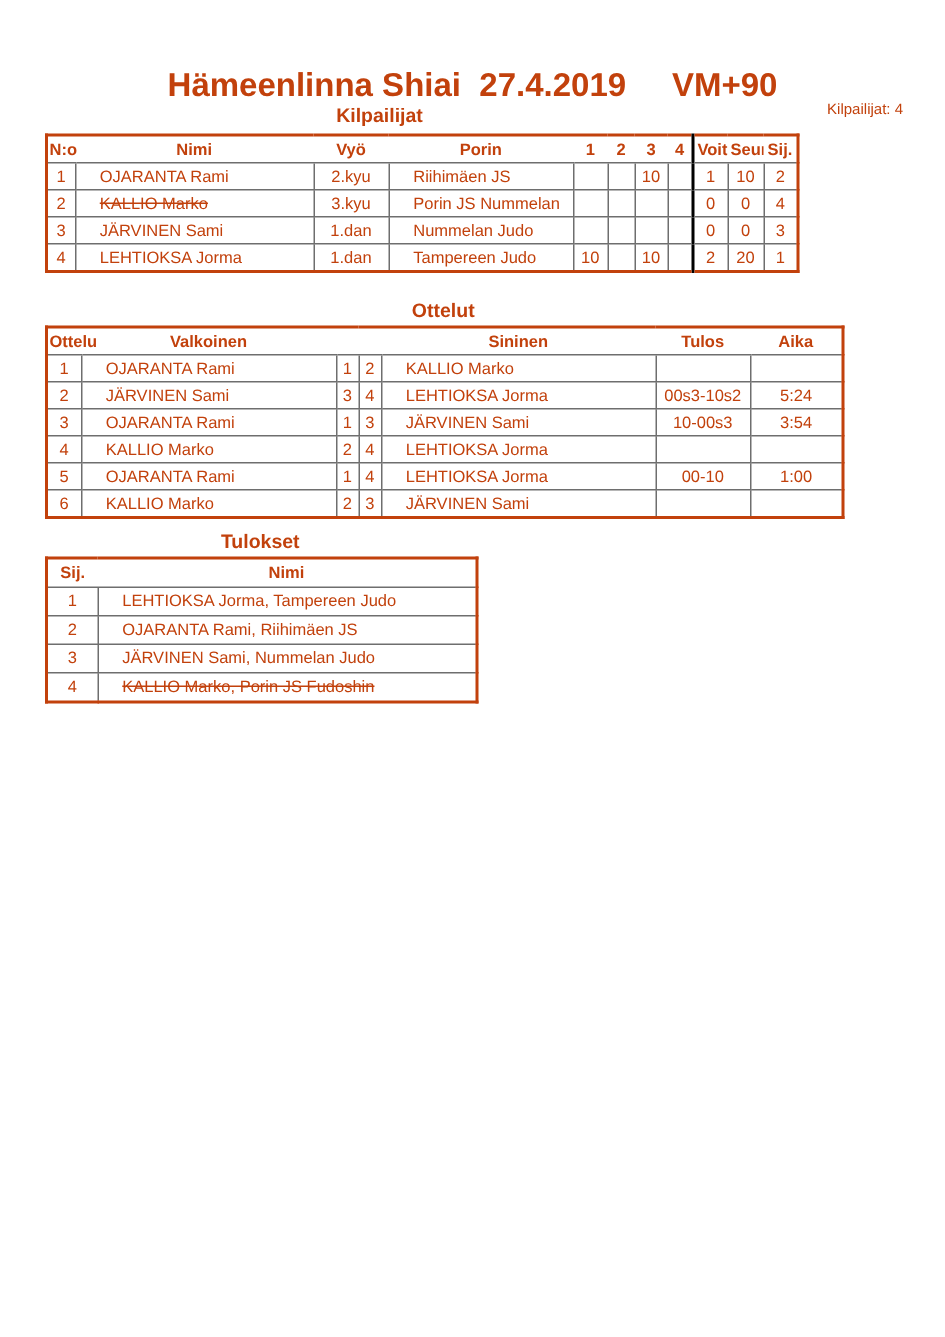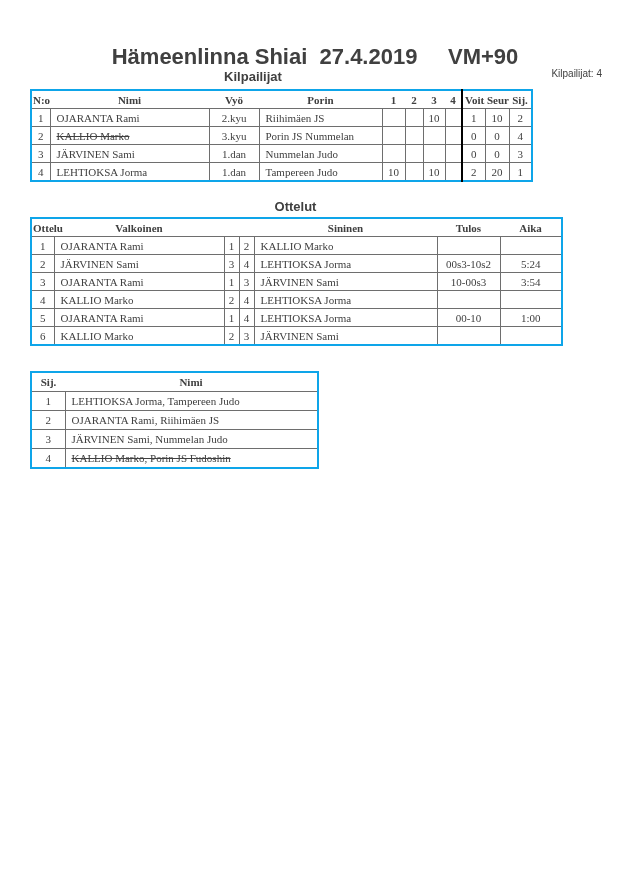--- a/index.html
+++ b/index.html
@@ -1,48 +1,48 @@
 <!DOCTYPE html>
 <html><head>
 <meta charset="utf-8">
 <style>
   html, body { margin:0; padding:0; background:#fff; }
   .page {
     position:relative; width:630px; height:891px; background:#fff;
-    font-family:"Liberation Sans", sans-serif; color:#404040; overflow:hidden;
+    font-family:"Liberation Sans", sans-serif; color:#c2410c; overflow:hidden;
   }
   .doc-title {
     position:absolute; top:44px; left:0; width:630px;
     text-align:center; font-size:22px; font-weight:bold; white-space:pre;
   }
   .section-label {
     position:absolute; font-size:13px; font-weight:bold; text-align:center;
   }
   #lbl-kilpailijat { top:69px; left:30px; width:446px; }
   #lbl-ottelut    { top:199px; left:30px; width:531px; }
   #lbl-tulokset   { top:353px; left:30px; width:287px; }
   .count-note { position:absolute; top:68px; right:28px; font-size:10px; }
 
   table {
     position:absolute; border-collapse:collapse; table-layout:fixed;
-    border:2px solid #0ea5e9; background:#fff;font-family:Liberation Serif, serif;
+    border:2px solid #c2410c; background:#fff;
   }
   #t1 { left:30px; top:89px;  width:501px; }
   #t2 { left:30px; top:217px; width:531px; }
   #t3 { left:30px; top:371px; width:287px; }
 
   td, th {
     border:1px solid #6e6e6e;
     font-size:11px; height:17px; padding:0 2px;
     white-space:nowrap; overflow:hidden; vertical-align:middle;
   }
   #t3 td, #t3 th { height:18px; }
   th { font-weight:bold; border-left:none; border-right:none; text-align:center; }
   th.hl { text-align:left; padding-left:1px; overflow:visible; }
-  .l { text-align:left; padding-left:6px; }
+  .l { text-align:left; padding-left:16px; }
   .c { text-align:center; }
   .voit-sep { border-left:2px solid #000 !important; }
   .strike { text-decoration:line-through; }
 </style>
 </head>
 <body>
 
 <div class="page">
 
   <div class="doc-title">Hämeenlinna Shiai  27.4.2019     VM+90</div>
@@ -204,20 +204,21 @@
       <td class="l">KALLIO Marko</td>
       <td class="c">2</td>
       <td class="c">3</td>
       <td class="l">JÄRVINEN Sami</td>
       <td class="c"></td>
       <td class="c"></td>
     </tr>
   </tbody>
     </table>
 
+  <div class="section-label" id="lbl-tulokset">Tulokset</div>
 
   <table id="t3">
     <colgroup>
       <col style="width:34px">
         <col style="width:253px">
     </colgroup>
     <tbody>
         <tr>
       <th>Sij.</th>
       <th>Nimi</th>

